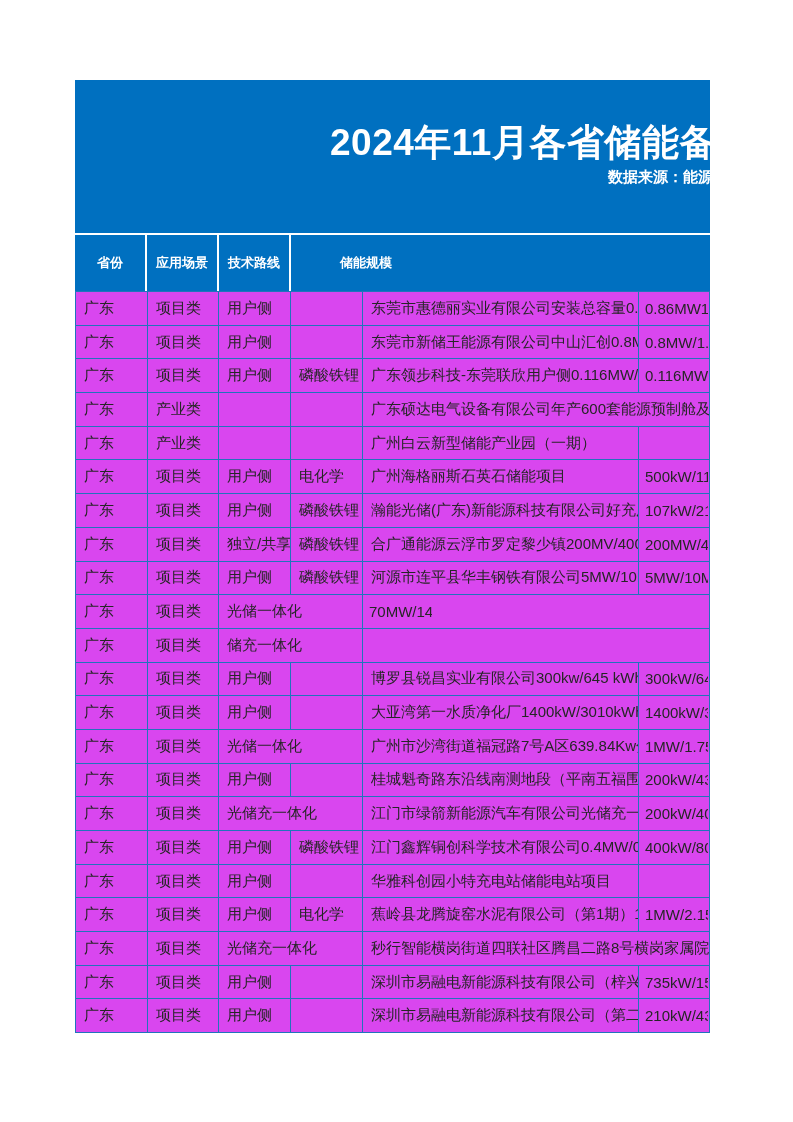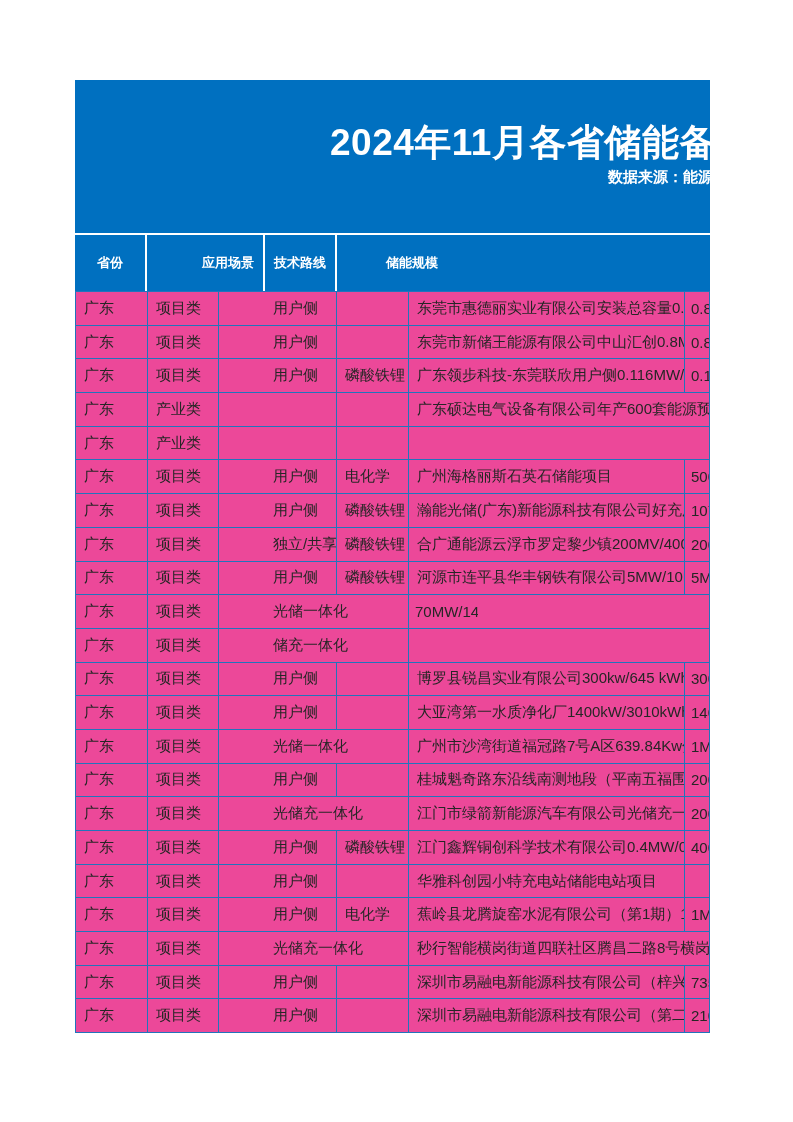--- a/index.html
+++ b/index.html
@@ -24,34 +24,34 @@
     box-sizing:border-box;
   }
   .th{
     display:flex;align-items:center;justify-content:center;
     color:#ffffff;font-size:13px;font-weight:bold;white-space:nowrap;
     border-right:2px solid #ffffff;box-sizing:border-box;overflow:hidden;
   }
   .th:last-child{border-right:none;}
   .tbody{border-top:1.5px solid #2174BC;}
   .row{
-    display:flex;height:33.7px;width:635px;background:#ec4899;overflow:hidden;
+    display:flex;height:33.7px;width:635px;background:#d946ef;overflow:hidden;
     border-left:1.5px solid #2174BC;border-right:1.5px solid #2174BC;
     border-bottom:1.5px solid #2174BC;box-sizing:border-box;
   }
   .td{
     flex:none;display:flex;align-items:center;padding-left:8px;
     font-size:15px;color:#262626;white-space:nowrap;overflow:hidden;
     border-right:1.5px solid #2174BC;box-sizing:border-box;
   }
   .td.overflow{overflow:visible;border-right-color:transparent;}
   .td.scale{border-right:none;padding-left:6px;}
   .c1{width:72px;}
   .c2{width:71px;}
-  .c3{width:72px;margin-left:46px;}
+  .c3{width:72px;}
   .c4{width:72px;}
   .c5{width:276px;}
   .c6{width:140px;padding-left:10px;}
   .td.c6{width:69px;}
 </style>
 </head>
 <body>
 
 <div class="sheet">
 
@@ -98,20 +98,21 @@
         <div class="td c3"></div>
         <div class="td c4"></div>
         <div class="td c5 overflow">广东硕达电气设备有限公司年产600套能源预制舱及储能箱建</div>
         <div class="td c6 scale"></div>
       </div>
       <div class="row">
         <div class="td c1">广东</div>
         <div class="td c2">产业类</div>
         <div class="td c3"></div>
         <div class="td c4"></div>
+        <div class="td c5">广州白云新型储能产业园（一期）</div>
         <div class="td c6 scale"></div>
       </div>
       <div class="row">
         <div class="td c1">广东</div>
         <div class="td c2">项目类</div>
         <div class="td c3">用户侧</div>
         <div class="td c4">电化学</div>
         <div class="td c5">广州海格丽斯石英石储能项目</div>
         <div class="td c6 scale">500kW/116</div>
       </div>

